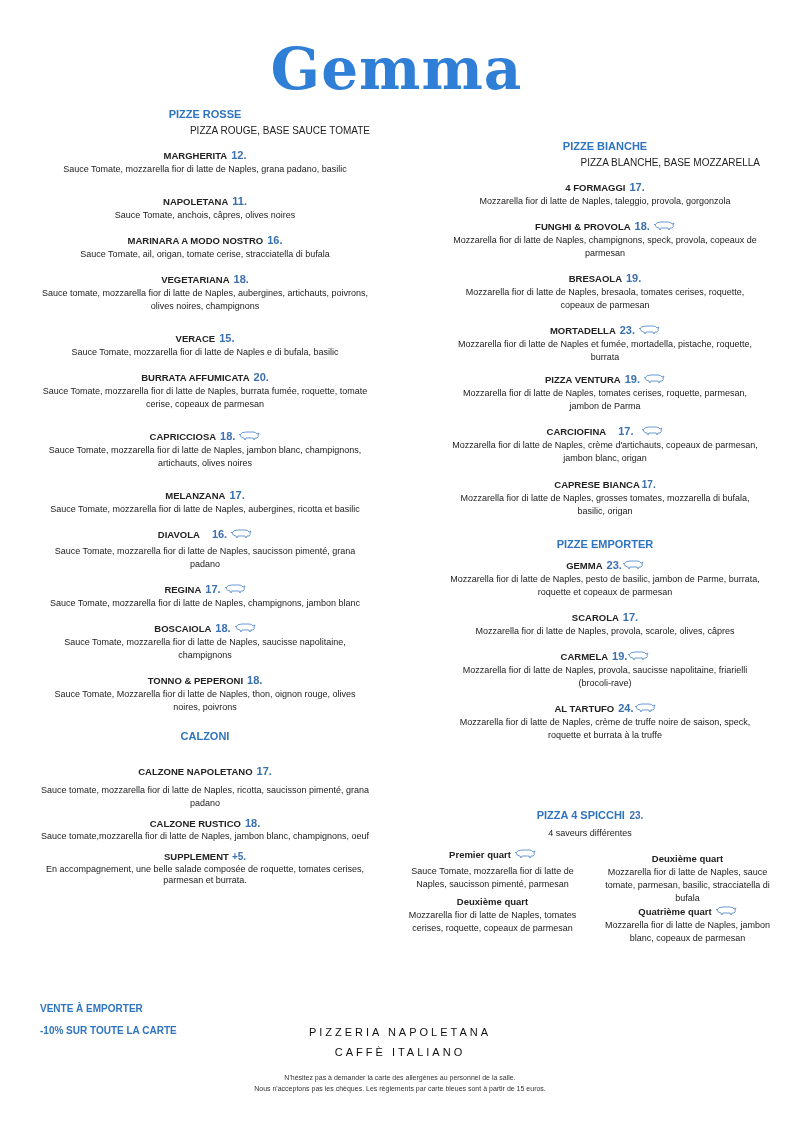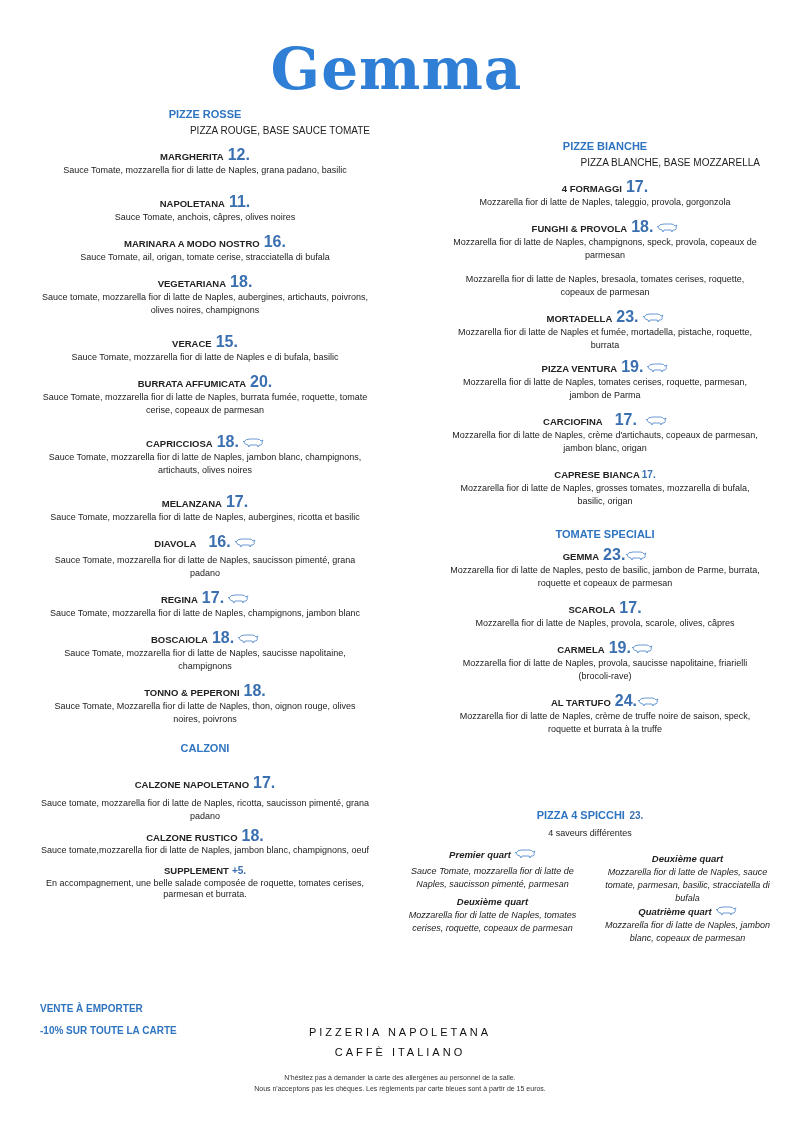--- a/index.html
+++ b/index.html
@@ -14,27 +14,27 @@
   }
   .col { position: absolute; text-align: center; }
   .col-left { left: 40px; width: 330px; top: 104px; }
   .col-right { left: 450px; width: 310px; top: 104px; margin-top: 32px; }
   .sec-title {
     color: #2f74c0; font-weight: bold; font-size: 11px; line-height: 20px; margin: 0;
   }
   .sec-sub { font-size: 10px; line-height: 12px; color: #222; margin: 1px 0 0 0; text-align: right; }
   .item { margin-top: 11px; }
   .item-name { font-weight: bold; font-size: 9.5px; line-height: 14px; color: #222; }
-  .price { color: #3a6fb0; font-size: 16px; font-weight: bold; margin-left: 4px; }
+  .price { color: #3a6fb0; font-size: 11px; font-weight: bold; margin-left: 4px; }
   .desc { font-size: 9px; line-height: 13px; color: #222; }
   .pig { display: inline-block; width: 22px; height: 10px; margin-left: 3px; vertical-align: -1px; }
   .gap-lg { margin-top: 18px; }
   .spicchi { position: absolute; left: 405px; top: 805px; width: 370px; text-align: center; }
   .spicchi .grid { display: flex; justify-content: space-between; margin-top: 4px; }
-  .spicchi .q { width: 175px; text-align: center; font-style: italic; }
+  .spicchi .q { width: 175px; text-align: center; }
   .spicchi .q-name { font-weight: bold; font-size: 9.5px; line-height: 14px; margin-top: 4px; }
   .spicchi .price-small { color: #3a6fb0; font-size: 10px; font-weight: bold; }
   .takeaway { position: absolute; left: 40px; top: 998px; width: 180px; color: #2f74c0; font-weight: bold; font-size: 10px; line-height: 22px; }
   .brand { position: absolute; left: 270px; top: 1022px; width: 260px; text-align: center; font-size: 11px; letter-spacing: 3px; line-height: 20px; color: #111; }
   .footer { position: absolute; left: 140px; top: 1072px; width: 520px; text-align: center; font-size: 7px; line-height: 11px; color: #333; }
 </style>
 </head>
 <body>
 
 <svg width="0" height="0" style="position:absolute">
@@ -137,20 +137,21 @@
       <div class="item-name"><span>4 FORMAGGI</span><span class="price">17.</span></div>
       <div class="desc">Mozzarella fior di latte de Naples,  taleggio,  provola, gorgonzola</div>
     </div>
     <div class="item">
       <div class="item-name"><span>FUNGHI &amp; PROVOLA</span><span class="price">18.</span><svg class="pig">
             <use href="#pig"></use>
           </svg></div>
       <div class="desc">Mozzarella fior di latte de Naples,  champignons, speck, provola, copeaux de parmesan</div>
     </div>
     <div class="item">
+      <div class="item-name"><span>BRESAOLA</span><span class="price">19.</span></div>
       <div class="desc">Mozzarella fior di latte de Naples, bresaola, tomates cerises, roquette, copeaux de parmesan</div>
     </div>
     <div class="item">
       <div class="item-name"><span>MORTADELLA</span><span class="price">23.</span><svg class="pig">
             <use href="#pig"></use>
           </svg></div>
       <div class="desc">Mozzarella fior di latte de Naples et fumée, mortadella, pistache, roquette, burrata</div>
     </div>
     <div class="item" style="margin-top:8px">
       <div class="item-name"><span>PIZZA VENTURA</span><span class="price">19.</span><svg class="pig">
@@ -164,21 +165,21 @@
           </svg></div>
       <div class="desc">Mozzarella fior di latte de Naples, crème d'artichauts, copeaux de parmesan, jambon blanc, origan</div>
     </div>
     <div class="item" style="margin-top:13px">
       <div class="item-name"><span>CAPRESE BIANCA</span><span class="price" style="margin-left:2px;font-size:10px">17.</span></div>
       <div class="desc">Mozzarella fior di latte de Naples, grosses tomates, mozzarella di bufala, basilic, origan</div>
     </div>
   </div>
 
   <div style="margin-top:16px">
-    <h2 class="sec-title">TOMATE SPECIALI</h2>
+    <h2 class="sec-title">PIZZE EMPORTER</h2>
     <div class="item" style="margin-top:4px">
       <div class="item-name"><span>GEMMA</span><span class="price">23.</span><svg class="pig" style="margin-left:0">
             <use href="#pig"></use>
           </svg></div>
       <div class="desc">Mozzarella fior di latte de Naples, pesto de basilic, jambon de Parme, burrata, roquette et copeaux de parmesan</div>
     </div>
     <div class="item">
       <div class="item-name"><span>SCAROLA</span><span class="price">17.</span></div>
       <div class="desc">Mozzarella fior di latte de Naples, provola, scarole, olives, câpres</div>
     </div>

